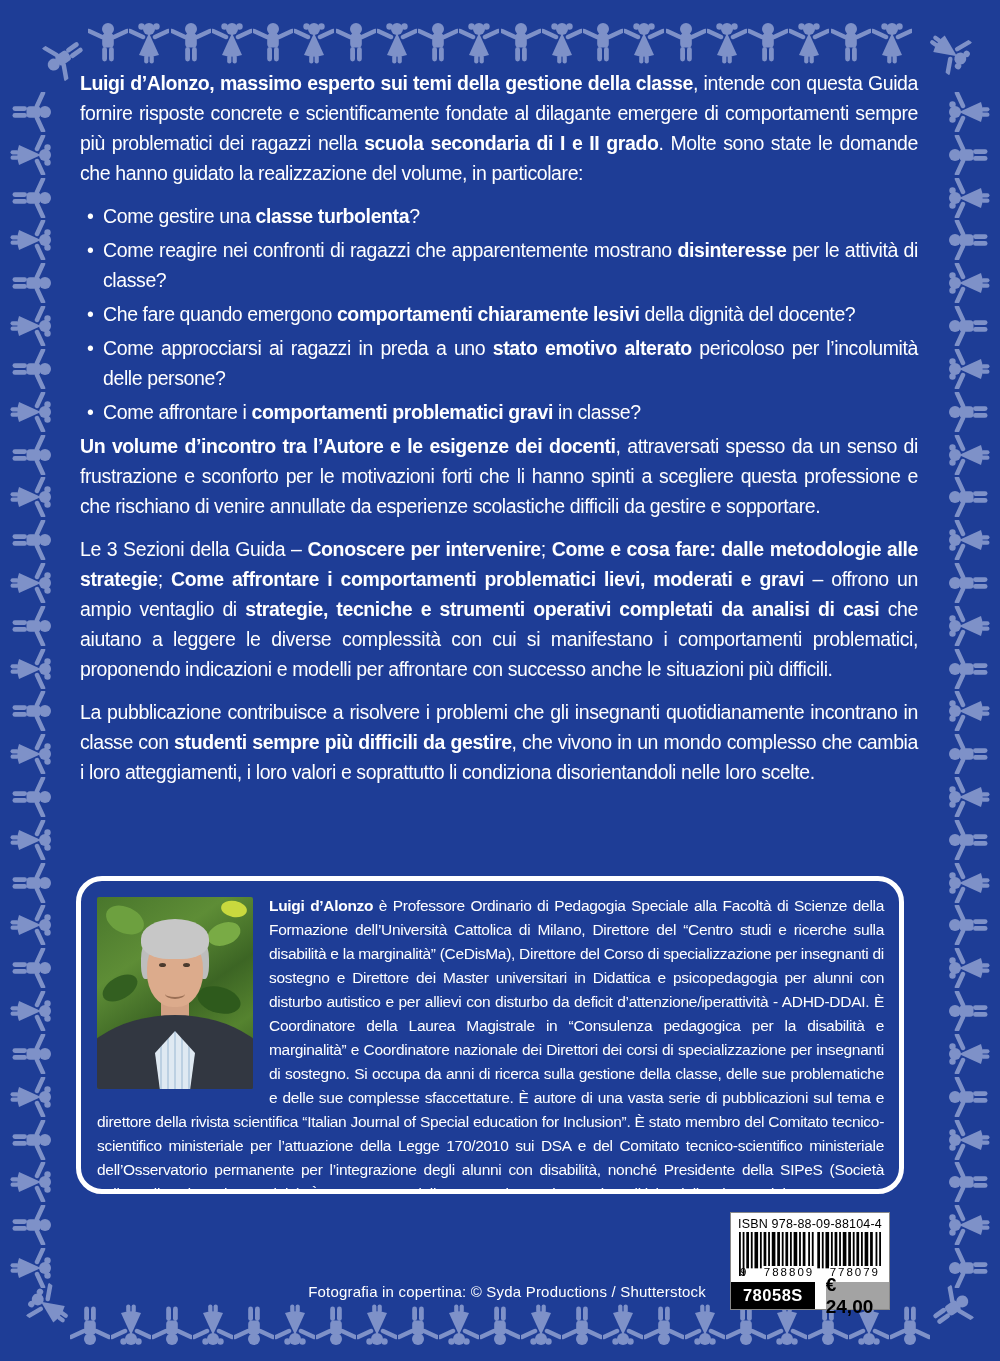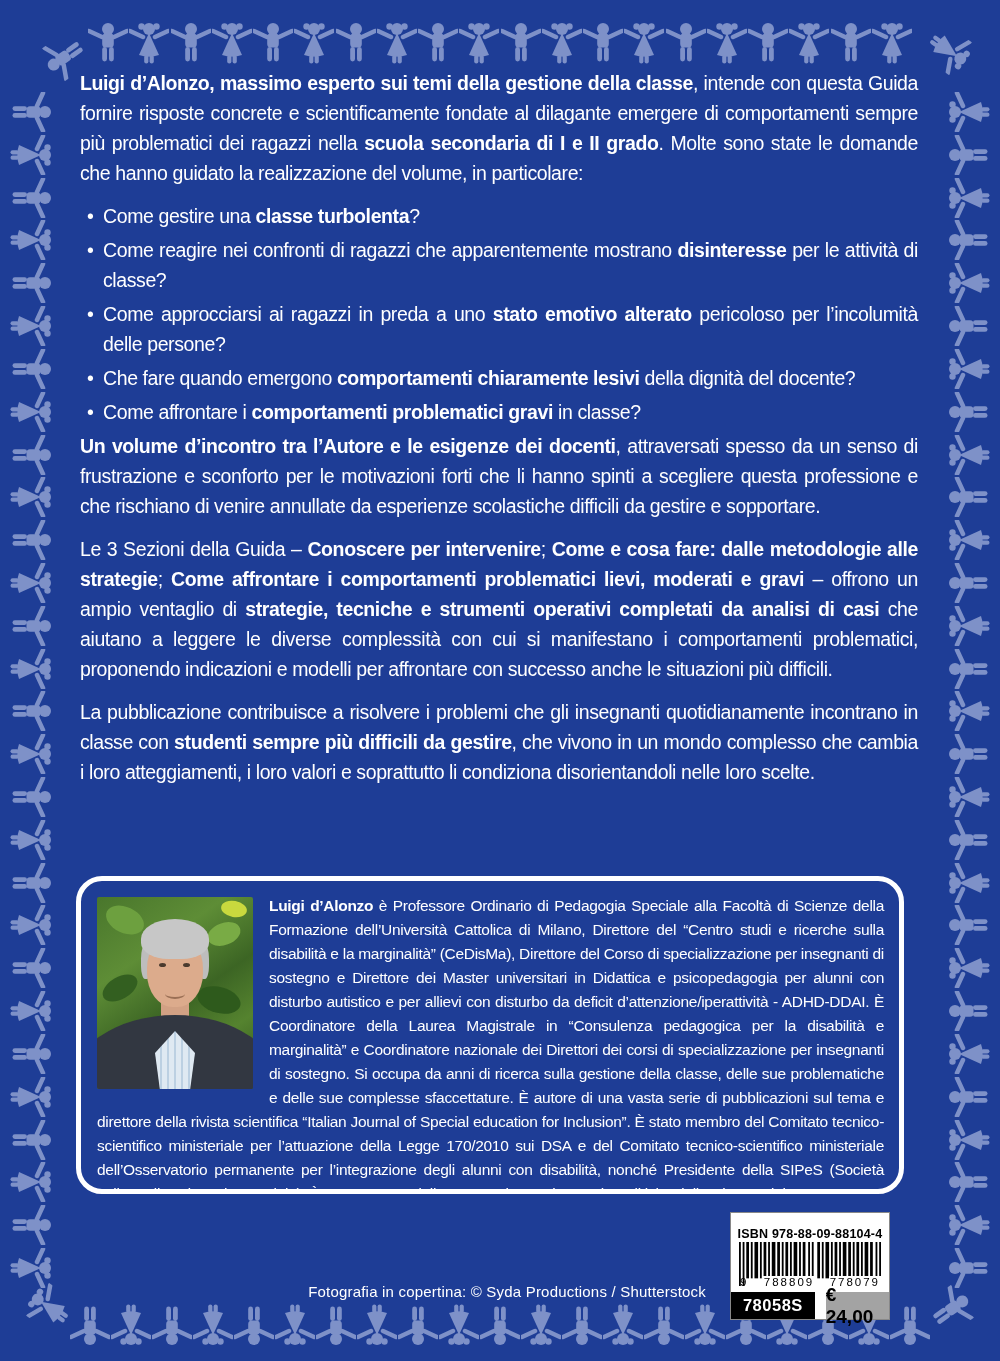--- a/index.html
+++ b/index.html
@@ -79,21 +79,21 @@
   .hair-side-r { position:absolute; left:102px; top:48px; width:10px; height:34px; background:#bdbdbd; border-radius:40%; }
   .eye { position:absolute; top:66px; width:7px; height:4px; background:#4a3a2e; border-radius:50%; }
   .eye-l { left:62px; } .eye-r { left:86px; }
   .smile { position:absolute; left:68px; top:92px; width:20px; height:8px; border-bottom:2px solid #9a6f55; border-radius:50%; }
 
   
   .barcode-label {
     position:absolute; left:730px; top:1212px; width:160px;
     background:#fff; color:#000; border:1px solid #888; box-sizing:border-box;
   }
-  .isbn-text { font-size:12.5px; text-align:center; padding:14px 2px 1px; letter-spacing:0.2px; white-space:nowrap;font-weight:bold; }
+  .isbn-text { font-size:12.5px; text-align:center; padding:4px 2px 1px; letter-spacing:0.2px; white-space:nowrap; }
   .bars-wrap { position:relative; width:142px; margin:0 auto; }
   .bars-wrap svg { display:block; width:142px; height:44px; }
   .digits-row {
     position:absolute; left:0; bottom:-2px; width:100%;
     display:flex; justify-content:space-between;
     font-size:11.5px; letter-spacing:2px; line-height:12px;
   }
   .digits-row span { background:#fff; padding:0 1px; }
   .digit-first { background:transparent !important; }
   .price-row { display:flex; margin-top:6px; height:27px;gap:11px; }
@@ -448,22 +448,22 @@
   <svg class="corner-doll corner-bl" viewBox="0 0 40 44">
       <use href="#doll-girl"></use>
     </svg>
 
   <div class="content">
     <p class="para"><span class="b">Luigi d’Alonzo, massimo esperto sui temi della gestione della classe</span><span>, intende con questa Guida fornire risposte concrete e scientificamente fondate al dilagante emergere di comportamenti sempre più problematici dei ragazzi nella </span><span class="b">scuola secondaria di I e II grado</span><span>. Molte sono state le domande che hanno guidato la realizzazione del volume, in particolare:</span></p>
 
     <ul class="questions">
       <li><span>Come gestire una </span><span class="b">classe turbolenta</span><span>?</span></li>
       <li><span>Come reagire nei confronti di ragazzi che apparentemente mostrano </span><span class="b">disinteresse</span><span> per le attività di classe?</span></li>
+      <li><span>Che fare quando emergono </span><span class="b">comportamenti chiaramente lesivi</span><span> della dignità del docente?</span></li>
       <li><span>Come approcciarsi ai ragazzi in preda a uno </span><span class="b">stato emotivo alterato</span><span> pericoloso per l’incolumità delle persone?</span></li>
-      <li><span>Che fare quando emergono </span><span class="b">comportamenti chiaramente lesivi</span><span> della dignità del docente?</span></li>
       <li><span>Come affrontare i </span><span class="b">comportamenti problematici gravi</span><span> in classe?</span></li>
     </ul>
 
     <p class="para"><span class="b">Un volume d’incontro tra l’Autore e le esigenze dei docenti</span><span>, attraversati spesso da un senso di frustrazione e sconforto per le motivazioni forti che li hanno spinti a scegliere questa professione e che rischiano di venire annullate da esperienze scolastiche difficili da gestire e sopportare.</span></p>
     <p class="para"><span>Le 3 Sezioni della Guida – </span><span class="b">Conoscere per intervenire</span><span>; </span><span class="b">Come e cosa fare: dalle metodologie alle strategie</span><span>; </span><span class="b">Come affrontare i comportamenti problematici lievi, moderati e gravi</span><span> – offrono un ampio ventaglio di </span><span class="b">strategie, tecniche e strumenti operativi completati da analisi di casi</span><span> che aiutano a leggere le diverse complessità con cui si manifestano i comportamenti problematici, proponendo indicazioni e modelli per affrontare con successo anche le situazioni più difficili.</span></p>
     <p class="para"><span>La pubblicazione contribuisce a risolvere i problemi che gli insegnanti quotidianamente incontrano in classe con </span><span class="b">studenti sempre più difficili da gestire</span><span>, che vivono in un mondo complesso che cambia i loro atteggiamenti, i loro valori e soprattutto li condiziona disorientandoli nelle loro scelte.</span></p>
   </div>
 
   <div class="author-box">
     <div class="author-photo">

